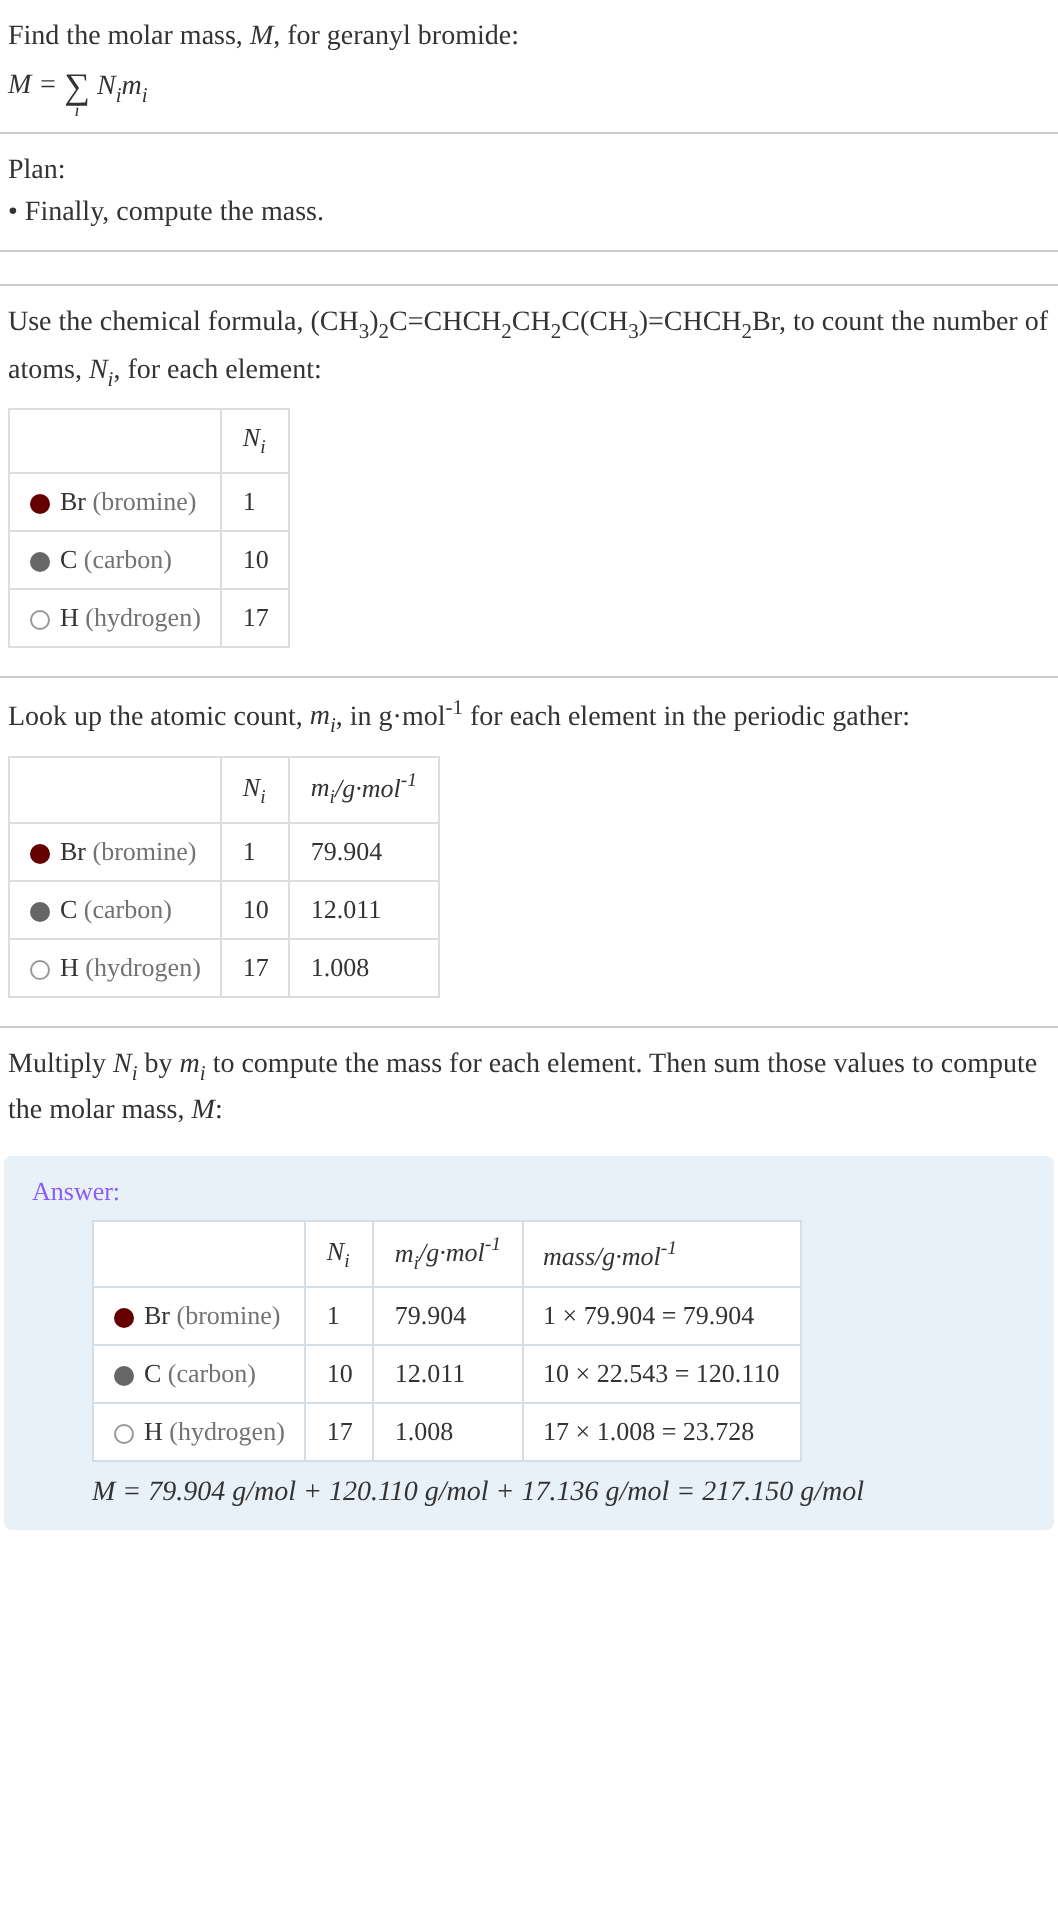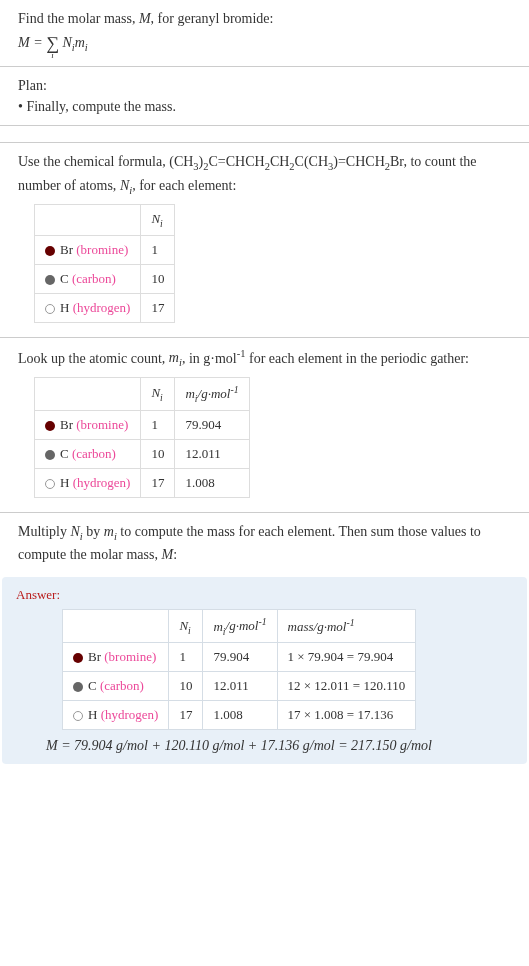--- a/index.html
+++ b/index.html
@@ -6,65 +6,65 @@
     body {
       font-family: Georgia, 'Times New Roman', serif;
       font-size: 14px;
       color: #333;
       background: #fff;
       width: 529px;
       padding: 0;
     }
     .section {
       border-bottom: 1px solid #ccc;
-      padding: 8px 18px;
+      padding: 8px 4px;
     }
     .section:last-of-type { border-bottom: none; }
     .text-line { line-height: 1.5; }
     .formula-line {
       font-style: italic;
       padding: 4px 0;
     }
     .sub { vertical-align: sub; font-size: 0.75em; font-style: italic; }
     .sup { vertical-align: super; font-size: 0.75em; }
     .italic { font-style: italic; }
     .chem-sub { vertical-align: sub; font-size: 0.75em; }
     table {
       border-collapse: collapse;
-      margin: 6px 16px;
+      margin: 6px 0;
       font-size: 13px;
     }
     th, td {
       border: 1px solid #ddd;
       padding: 6px 10px;
       text-align: left;
       white-space: nowrap;
     }
     th { font-weight: normal; font-style: italic; }
     .dot {
       display: inline-block;
       width: 10px;
       height: 10px;
       border-radius: 50%;
       margin-right: 5px;
       vertical-align: middle;
     }
     .dot-br { background: #660000; }
     .dot-c { background: #666; }
     .dot-h { background: #fff; border: 1px solid #999; }
-    .muted { color: #ec4899; }
+    .muted { color: #737373; }
     .answer-box {
       background: #e8f0f8;
       border-radius: 4px;
       padding: 10px 14px;
       margin: 4px 2px 8px 2px;
     }
     .answer-label {
       font-size: 13px;
-      color: #b91c1c;
+      color: #8b5cf6;
       margin-bottom: 6px;
     }
     .answer-inner {
       padding-left: 30px;
     }
     .answer-box table { background: #fff; }
     .answer-box table th, .answer-box table td { border: 1px solid #d5dde5; }
     .final-line {
       font-style: italic;
       margin-top: 8px;
@@ -180,27 +180,27 @@
       <tr>
         <td><span class="dot dot-br"></span><span>Br</span> <span class="muted">(bromine)</span></td>
         <td>1</td>
         <td>79.904</td>
         <td>1 × 79.904 = 79.904</td>
       </tr>
       <tr>
         <td><span class="dot dot-c"></span><span>C</span> <span class="muted">(carbon)</span></td>
         <td>10</td>
         <td>12.011</td>
-        <td>12 × 12.011 = 120.110</td>
+        <td>10 × 22.543 = 120.110</td>
       </tr>
       <tr>
         <td><span class="dot dot-h"></span><span>H</span> <span class="muted">(hydrogen)</span></td>
         <td>17</td>
         <td>1.008</td>
-        <td>17 × 1.008 = 17.136</td>
+        <td>17 × 1.008 = 23.728</td>
       </tr>
     </tbody>
       </table>
     <div class="final-line">
       <span class="italic">M</span> = 79.904 g/mol + 120.110 g/mol + 17.136 g/mol = 217.150 g/mol
     </div>
   </div>
 </div>
 
 </body></html>

